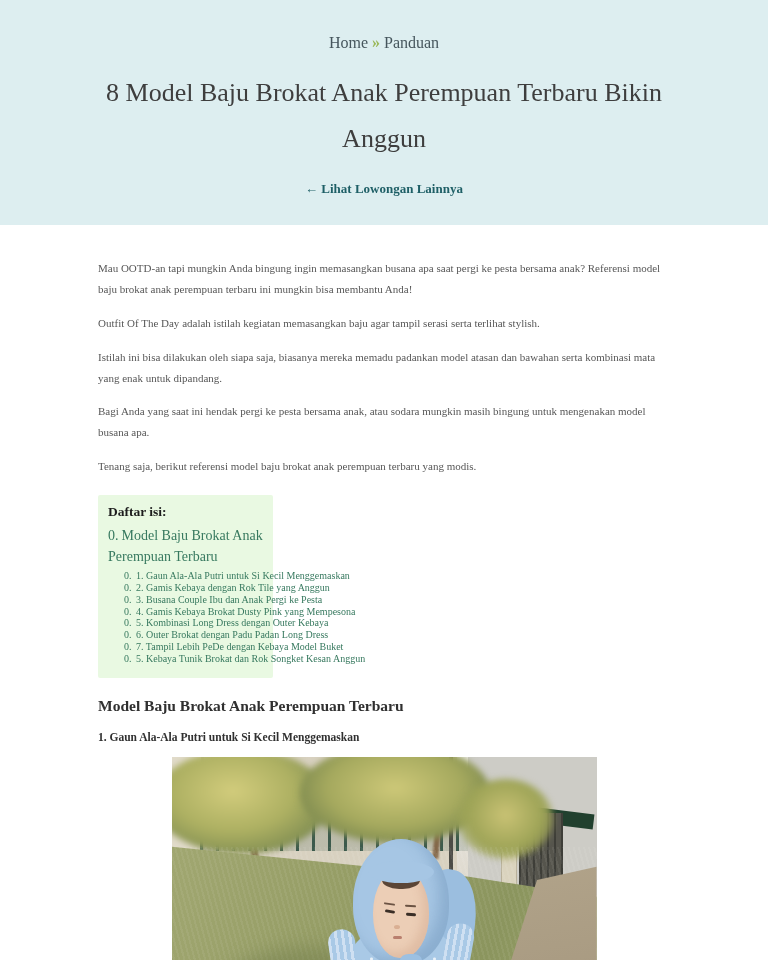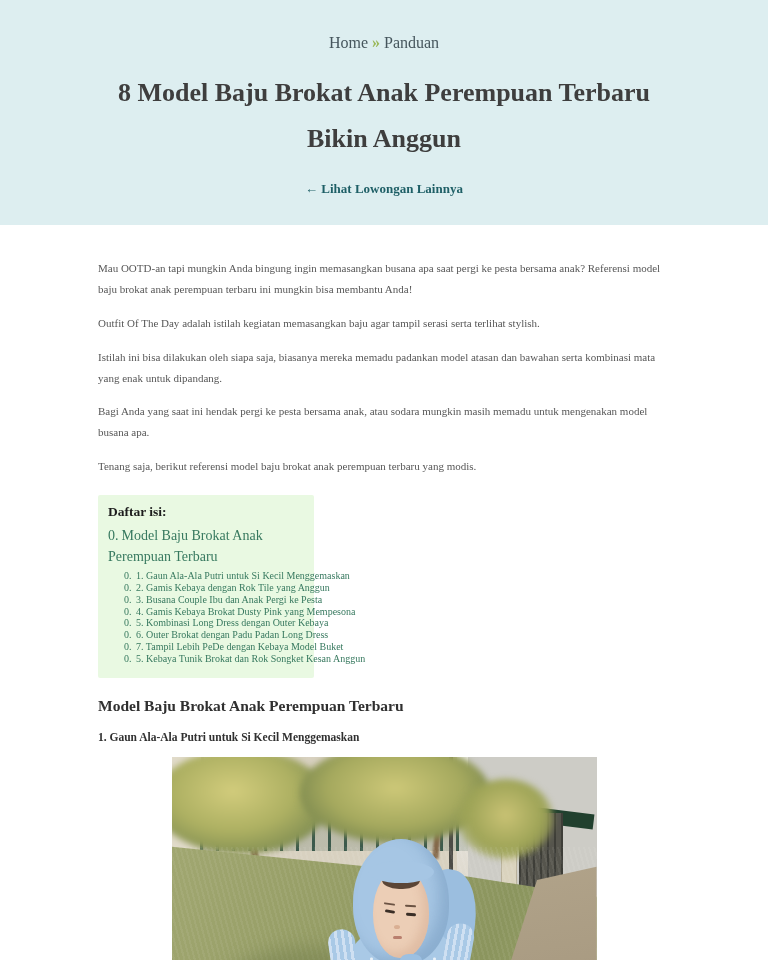--- a/index.html
+++ b/index.html
@@ -15,32 +15,32 @@
   *{box-sizing:border-box;}
   html,body{margin:0;padding:0;}
   body{font-family:"Liberation Serif","DejaVu Serif",serif;background:#fff;}
   .page{width:768px;height:960px;overflow:hidden;background:#fff;margin:0 auto;position:relative;}
 
   
   .hero{background:var(--header-bg);height:225px;text-align:center;padding-top:34px;}
   .breadcrumb{font-size:16px;color:var(--breadcrumb-text);}
   .breadcrumb a{color:var(--breadcrumb-text);text-decoration:none;cursor:pointer;}
   .crumb-sep{color:var(--breadcrumb-separator);margin:0 4px;font-weight:bold;}
-  h1.page-title{font-size:26px;line-height:1.75;font-weight:bold;color:var(--title-text);
+  h1.page-title{font-size:26px;line-height:1.75;font-weight:normal;color:var(--title-text);
     max-width:584px;margin:18px auto 0;}
   .back-link{display:inline-block;margin-top:20px;font-size:13px;font-weight:bold;
     color:var(--back-link);text-decoration:none;cursor:pointer;}
 
   
   .content{width:572px;margin:0 auto;padding-top:33px;}
   .content p{font-size:11px;line-height:1.9;color:var(--body-text);margin:0 0 13px;}
   .content p .it{}
 
   
-  .toc{background:var(--toc-bg);width:216px;padding:9px 10px 13px;margin:18px 0 0;border-radius:2px;}
+  .toc{background:var(--toc-bg);width:175px;padding:9px 10px 13px;margin:18px 0 0;border-radius:2px;}
   .toc-heading{font-size:13.5px;font-weight:bold;color:#1d1d1d;margin:0 0 5px;}
   .toc-top{font-size:14px;line-height:1.5;margin-bottom:3px;}
   .toc a{color:var(--toc-link);text-decoration:none;cursor:pointer;}
   .toc ul{list-style:none;margin:0;padding:0 0 0 16px;}
   .toc li{font-size:10px;line-height:11.8px;white-space:nowrap;}
   .toc-marker{display:inline-block;width:12px;color:var(--toc-link);}
   .toc-top .toc-marker{width:auto;margin-right:3px;}
 
   
   h2.section-heading{font-size:15.5px;font-weight:bold;color:#303030;margin:19px 0 0;}
@@ -119,21 +119,21 @@
     <a class="back-link">← Lihat Lowongan Lainnya</a>
   </div>
 
   <div class="content">
 
     <p>Mau OOTD-an tapi mungkin Anda bingung ingin memasangkan busana apa saat pergi ke pesta bersama anak? Referensi model baju brokat anak perempuan terbaru ini mungkin bisa membantu Anda!</p>
 
     <p><span class="it">Outfit Of The Day</span><span> adalah istilah kegiatan memasangkan baju agar tampil serasi serta terlihat </span><span class="it">stylish</span><span>.</span></p>
 
     <p>Istilah ini bisa dilakukan oleh siapa saja, biasanya mereka memadu padankan model atasan dan bawahan serta kombinasi mata yang enak untuk dipandang.</p>
-    <p>Bagi Anda yang saat ini hendak pergi ke pesta bersama anak, atau sodara mungkin masih memadu untuk mengenakan model busana apa.</p>
+    <p>Bagi Anda yang saat ini hendak pergi ke pesta bersama anak, atau sodara mungkin masih bingung untuk mengenakan model busana apa.</p>
     <p>Tenang saja, berikut referensi model baju brokat anak perempuan terbaru yang modis.</p>
 
     <div class="toc">
       <div class="toc-heading">Daftar isi:</div>
       <div class="toc-top"><span class="toc-marker">0.</span><a>Model Baju Brokat Anak Perempuan Terbaru</a></div>
       <ul>
         <li><span class="toc-marker">0.</span><a>1. Gaun Ala-Ala Putri untuk Si Kecil Menggemaskan</a></li>
         <li><span class="toc-marker">0.</span><a>2. Gamis Kebaya dengan Rok Tile yang Anggun</a></li>
         <li><span class="toc-marker">0.</span><a>3. Busana Couple Ibu dan Anak Pergi ke Pesta</a></li>
         <li><span class="toc-marker">0.</span><a>4. Gamis Kebaya Brokat Dusty Pink yang Mempesona</a></li>

